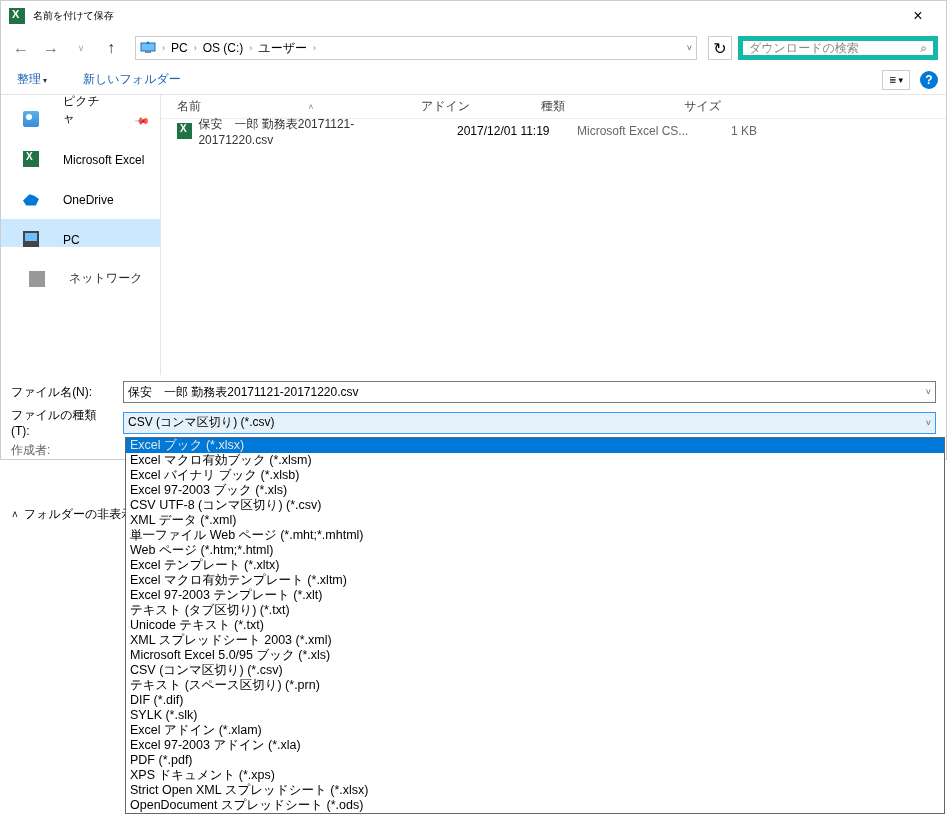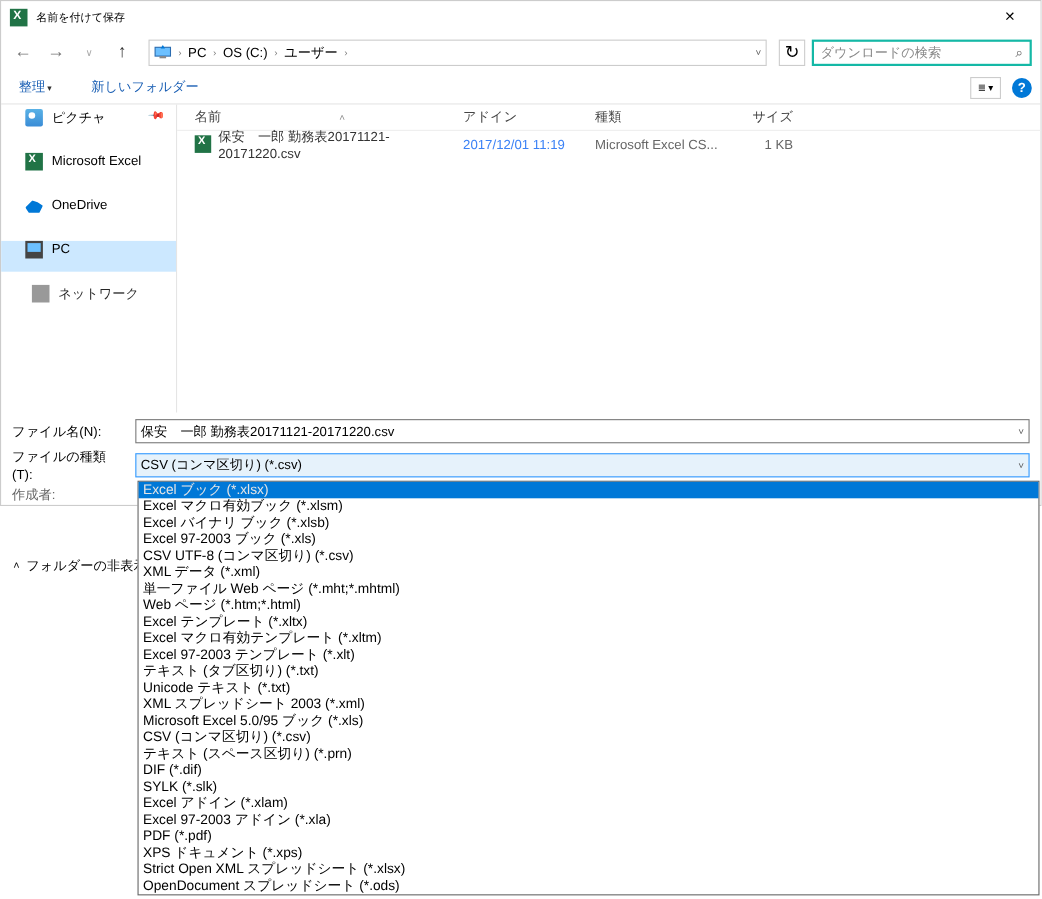--- a/index.html
+++ b/index.html
@@ -12,30 +12,30 @@
 .close-x { width: 40px; text-align: center; font-size: 16px; cursor: pointer; }
 .navrow { display: flex; align-items: center; height: 34px; padding: 0 8px; gap: 6px; }
 .navbtn { width: 24px; height: 24px; display: flex; align-items: center; justify-content: center; color: #777; }
 .navbtn.enabled { color: #333; }
 .path { flex: 1; display: flex; align-items: center; border: 1px solid #ccc; height: 24px; margin: 0 6px; padding: 0 4px; font-size: 12px; }
 .path .seg { padding: 0 4px; }
 .path .sep { color: #777; font-size: 9px; padding: 0 2px; }
 .pc-icon { width: 16px; height: 16px; margin-right: 4px; display: inline-flex; align-items: center; justify-content: center; }
 .pc-icon svg { width: 16px; height: 16px; }
 .refresh { width: 24px; height: 24px; display: flex; align-items: center; justify-content: center; border: 1px solid #ccc; margin-left: -1px; }
-.searchbox { width: 200px; border: 2px solid #14b8a6; height: 24px; font-size: 12px; color: #888; display: flex; align-items: center; padding: 0 6px; justify-content: space-between; }
+.searchbox { width: 200px; border: 5px solid #14b8a6; height: 24px; font-size: 12px; color: #888; display: flex; align-items: center; padding: 0 6px; justify-content: space-between; }
 .toolbar { display: flex; align-items: center; height: 30px; border-bottom: 1px solid #e5e5e5; padding: 0 8px; font-size: 12px; }
 .toolbar .btn { color: #1a5fb4; padding: 4px 8px; cursor: pointer; }
 .toolbar .dd { font-size: 8px; margin-left: 2px; color: #333; }
 .tb-right { margin-left: auto; display: flex; align-items: center; gap: 10px; }
 .view-icon { width: 28px; height: 20px; border: 1px solid #ccc; }
 .help-icon { width: 18px; height: 18px; border-radius: 50%; background: #0078d7; color: #fff; font-size: 12px; font-weight: bold; display: flex; align-items: center; justify-content: center; }
 .body { display: flex; height: 280px; }
 .sidebar { width: 160px; border-right: 1px solid #e5e5e5; overflow: hidden; font-size: 12px; padding-top: 4px; }
-.side-item { display: flex; align-items: flex-start; height: 28px; padding-left: 22px; gap: 8px; cursor: pointer; }
+.side-item { display: flex; align-items: flex-end; height: 28px; padding-left: 22px; gap: 24px; cursor: pointer; }
 .side-item.selected { background: #cce8ff; }
 .pin { color: #666; font-size: 10px; margin-left: auto; margin-right: 12px; transform: rotate(45deg); }
 .side-sep { height: 12px; }
 .ico16 { width: 16px; height: 16px; display: inline-block; }
 .ico-pictures { background: linear-gradient(#5ab2e6, #3a8cd6); border-radius: 2px; position: relative; }
 .ico-pictures::after { content: ""; position: absolute; width: 6px; height: 6px; background: #fff; border-radius: 50%; top: 3px; left: 3px; }
 .ico-excel { background: #217346; position: relative; }
 .ico-excel::after { content: "X"; color: #fff; font-size: 10px; font-weight: bold; position: absolute; left: 3px; top: 0; }
 .ico-od { background: #0078d7; clip-path: polygon(20% 40%, 40% 20%, 70% 30%, 100% 50%, 80% 90%, 20% 90%, 0 60%); }
 .ico-pc { background: #444; position: relative; }
@@ -153,21 +153,21 @@
         </div>
         <div class="col-date">アドイン</div>
         <div class="col-kind">種類</div>
         <div class="col-size">サイズ</div>
       </div>
       <div class="row">
         <div class="col-name">
           <span class="ico16 ico-excel" style="margin-left:0;"></span>
           <span>保安　一郎 勤務表20171121-20171220.csv</span>
         </div>
-        <div class="col-date" style="color:#3b82f6;">2017/12/01 11:19</div>
+        <div class="col-date" style="color:#000000;margin-left:36px;">2017/12/01 11:19</div>
         <div class="col-kind" style="color:#666;">Microsoft Excel CS...</div>
         <div class="col-size" style="color:#666;">1 KB</div>
       </div>
     </div>
   </div>
 
   <div class="filefoot">
     <div class="form-row">
       <div class="form-label">ファイル名(N):</div>
       <div class="form-input">

